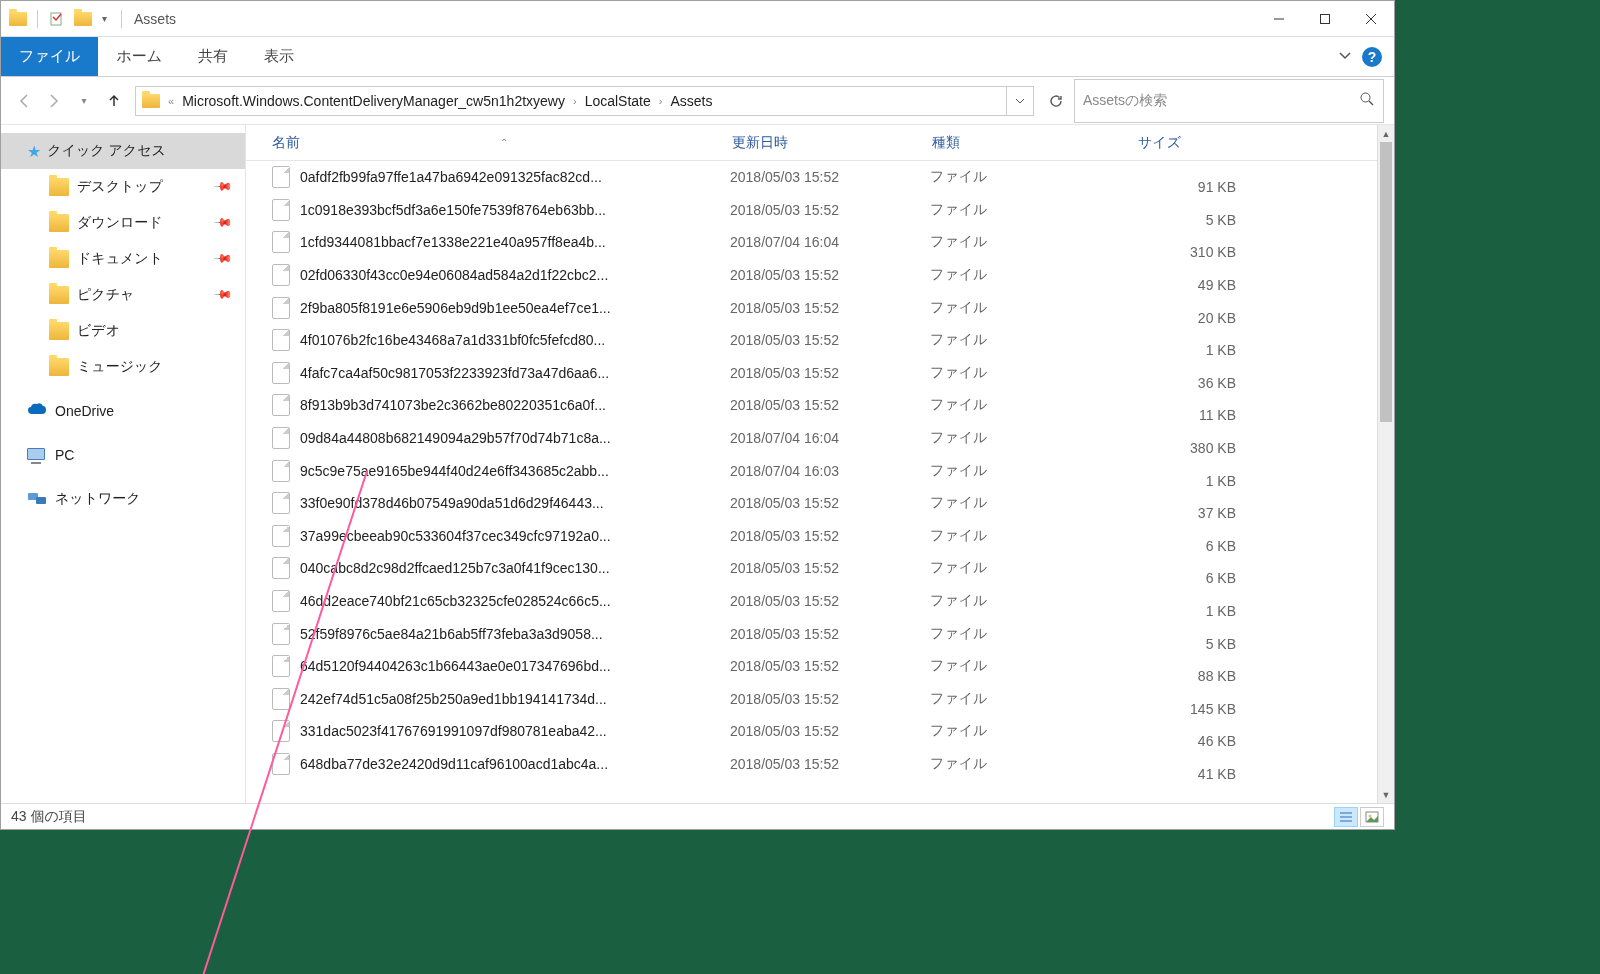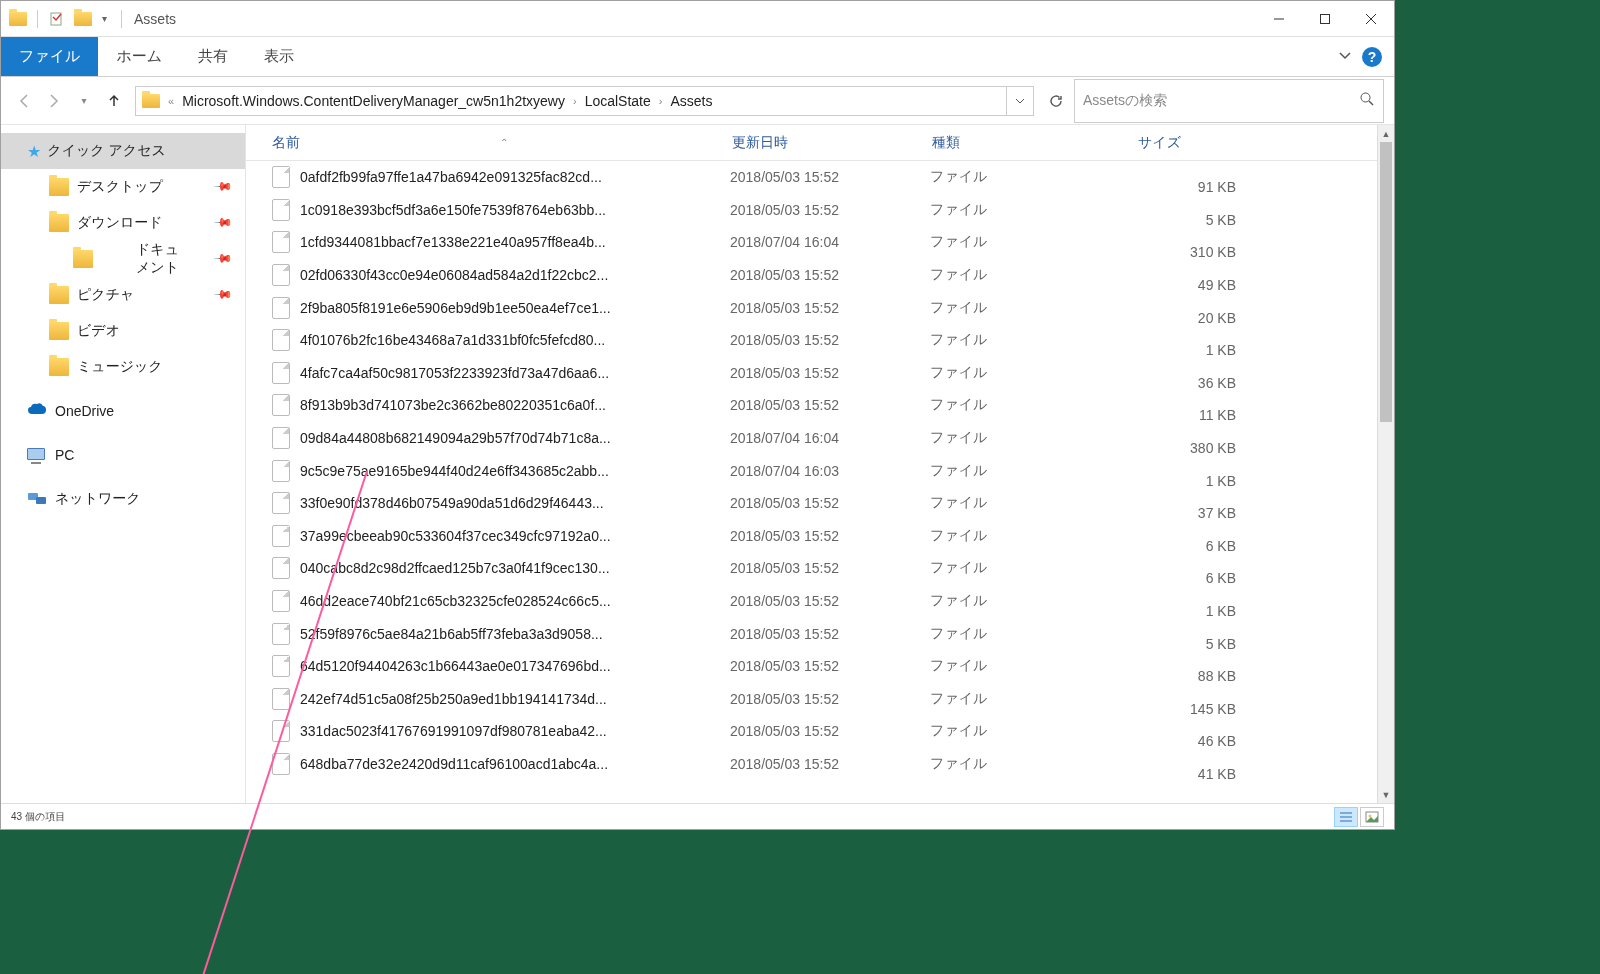--- a/index.html
+++ b/index.html
@@ -62,21 +62,21 @@
 .filelist .row .name { flex: 0 0 430px; color: #222; overflow: hidden; white-space: nowrap; text-overflow: ellipsis; }
 .filelist .row .date { flex: 0 0 200px; color: #666; }
 .filelist .row .type { flex: 0 0 206px; color: #666; }
 .filelist .row .size { flex: 0 0 100px; text-align: right; color: #666; margin-top: 20px; }
 
 .scrollbar-v { position: absolute; right: 0; top: 0; bottom: 0; width: 17px; background: #f0f0f0; border-left: 1px solid #ddd; }
 .scrollbar-v .arrow { height: 17px; display: flex; align-items: center; justify-content: center; color: #666; font-size: 9px; }
 .scrollbar-v .thumb { background: #c1c1c1; margin: 0 2px; }
 
 
-.statusbar { height: 26px; border-top: 1px solid #ddd; display: flex; align-items: center; padding: 0 10px; font-size: 10px; color: #444; }
+.statusbar { height: 26px; border-top: 1px solid #ddd; display: flex; align-items: center; padding: 0 10px; font-size: 14px; color: #444; }
 .statusbar .view-icons { margin-left: auto; display: flex; gap: 2px; }
 .statusbar .view-icons div { width: 24px; height: 20px; border: 1px solid #ccc; display: flex; align-items: center; justify-content: center; font-size: 11px; }
 .statusbar .view-icons .active { background: #cce8ff; border-color: #99d1ff; }
 
 
 .folder-ico { width: 18px; height: 14px; background: linear-gradient(#ffd86b, #edb63b); border-radius: 1px; position: relative; display: inline-block; }
 .folder-ico::before { content: ""; position: absolute; top: -3px; left: 0; width: 8px; height: 3px; background: #ffd86b; border-radius: 1px 1px 0 0; }
 .star-ico { color: #40a7e8; font-size: 16px; margin-right: 6px; }
 .cloud-ico { color: #0a6bbd; font-size: 16px; }
 .pc-ico { width: 18px; height: 14px; display: inline-block; position: relative; }
@@ -205,21 +205,21 @@
       <div class="item" style="padding-left:48px;">
         <span class="icon folder-ico"></span>
         <span>デスクトップ</span>
         <span class="pin">📌</span>
       </div>
       <div class="item" style="padding-left:48px;">
         <span class="icon folder-ico"></span>
         <span>ダウンロード</span>
         <span class="pin">📌</span>
       </div>
-      <div class="item" style="padding-left:72px;gap:35px;">
+      <div class="item" style="padding-left:48px;">
         <span class="icon folder-ico"></span>
         <span>ドキュメント</span>
         <span class="pin">📌</span>
       </div>
       <div class="item" style="padding-left:48px;">
         <span class="icon folder-ico"></span>
         <span>ピクチャ</span>
         <span class="pin">📌</span>
       </div>
       <div class="item" style="padding-left:48px;">

